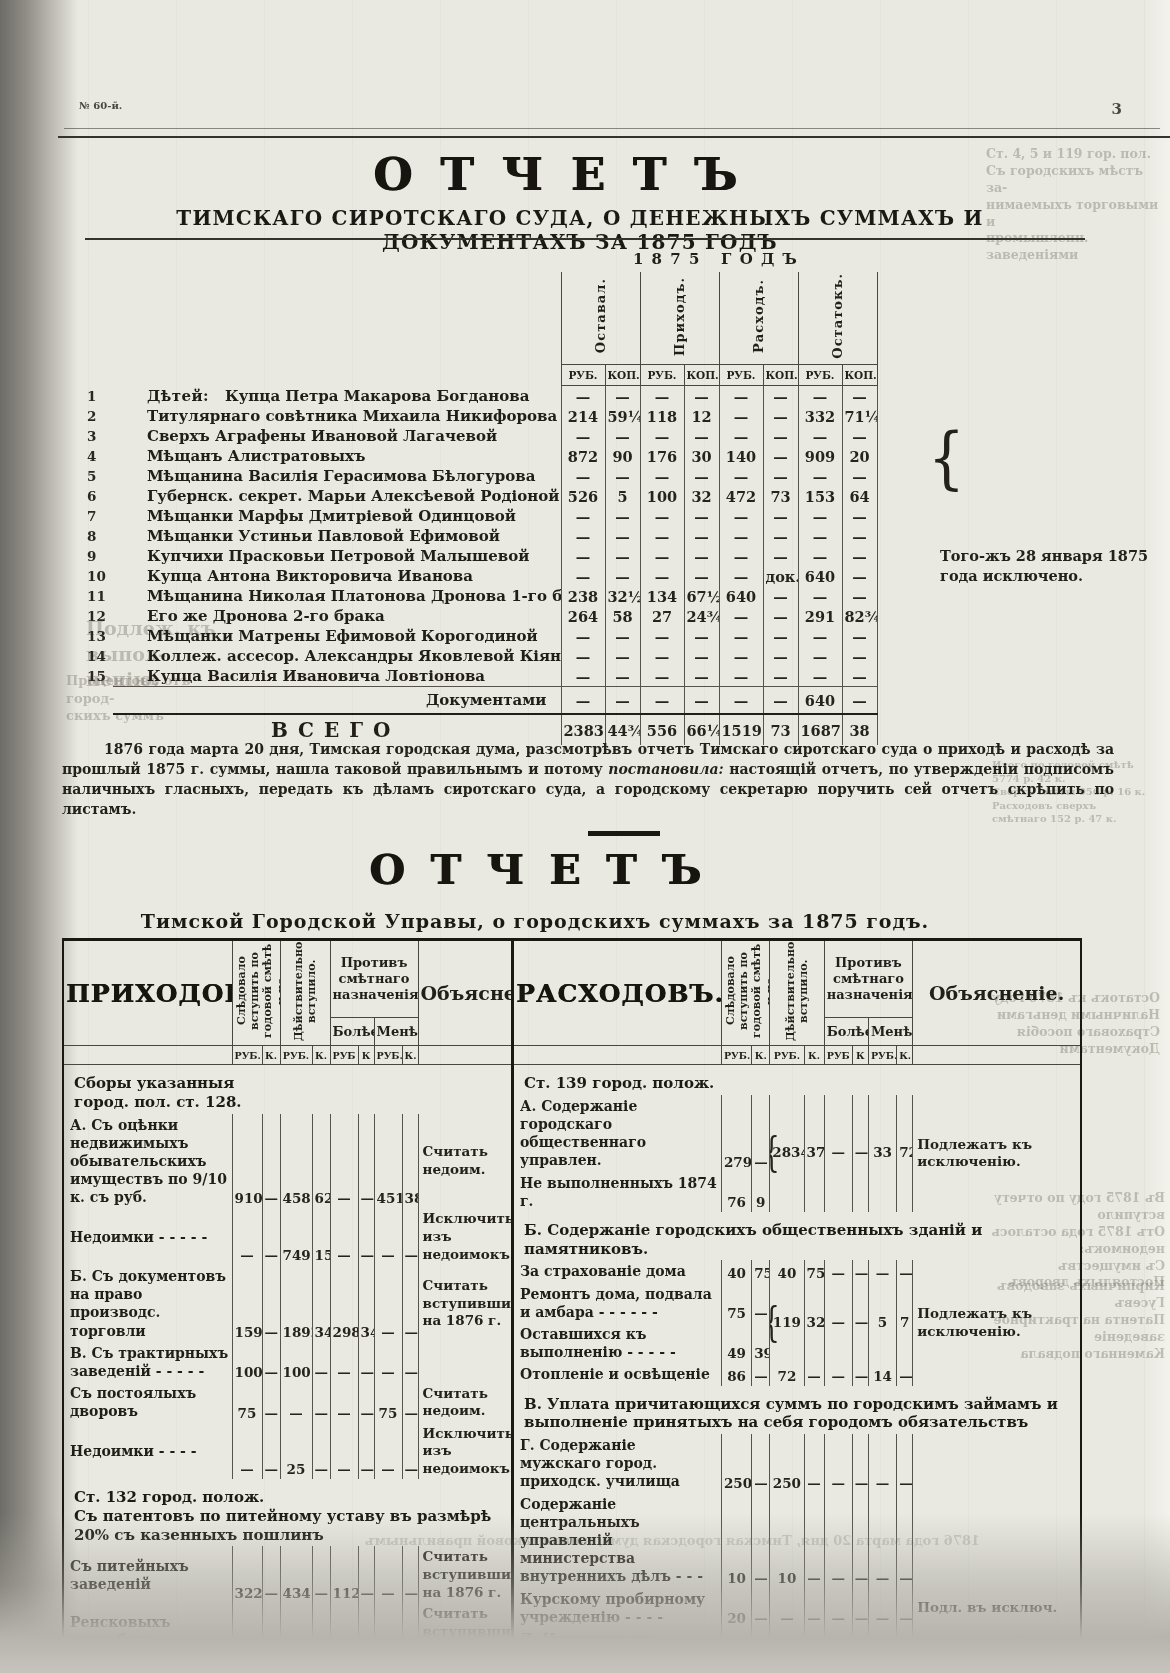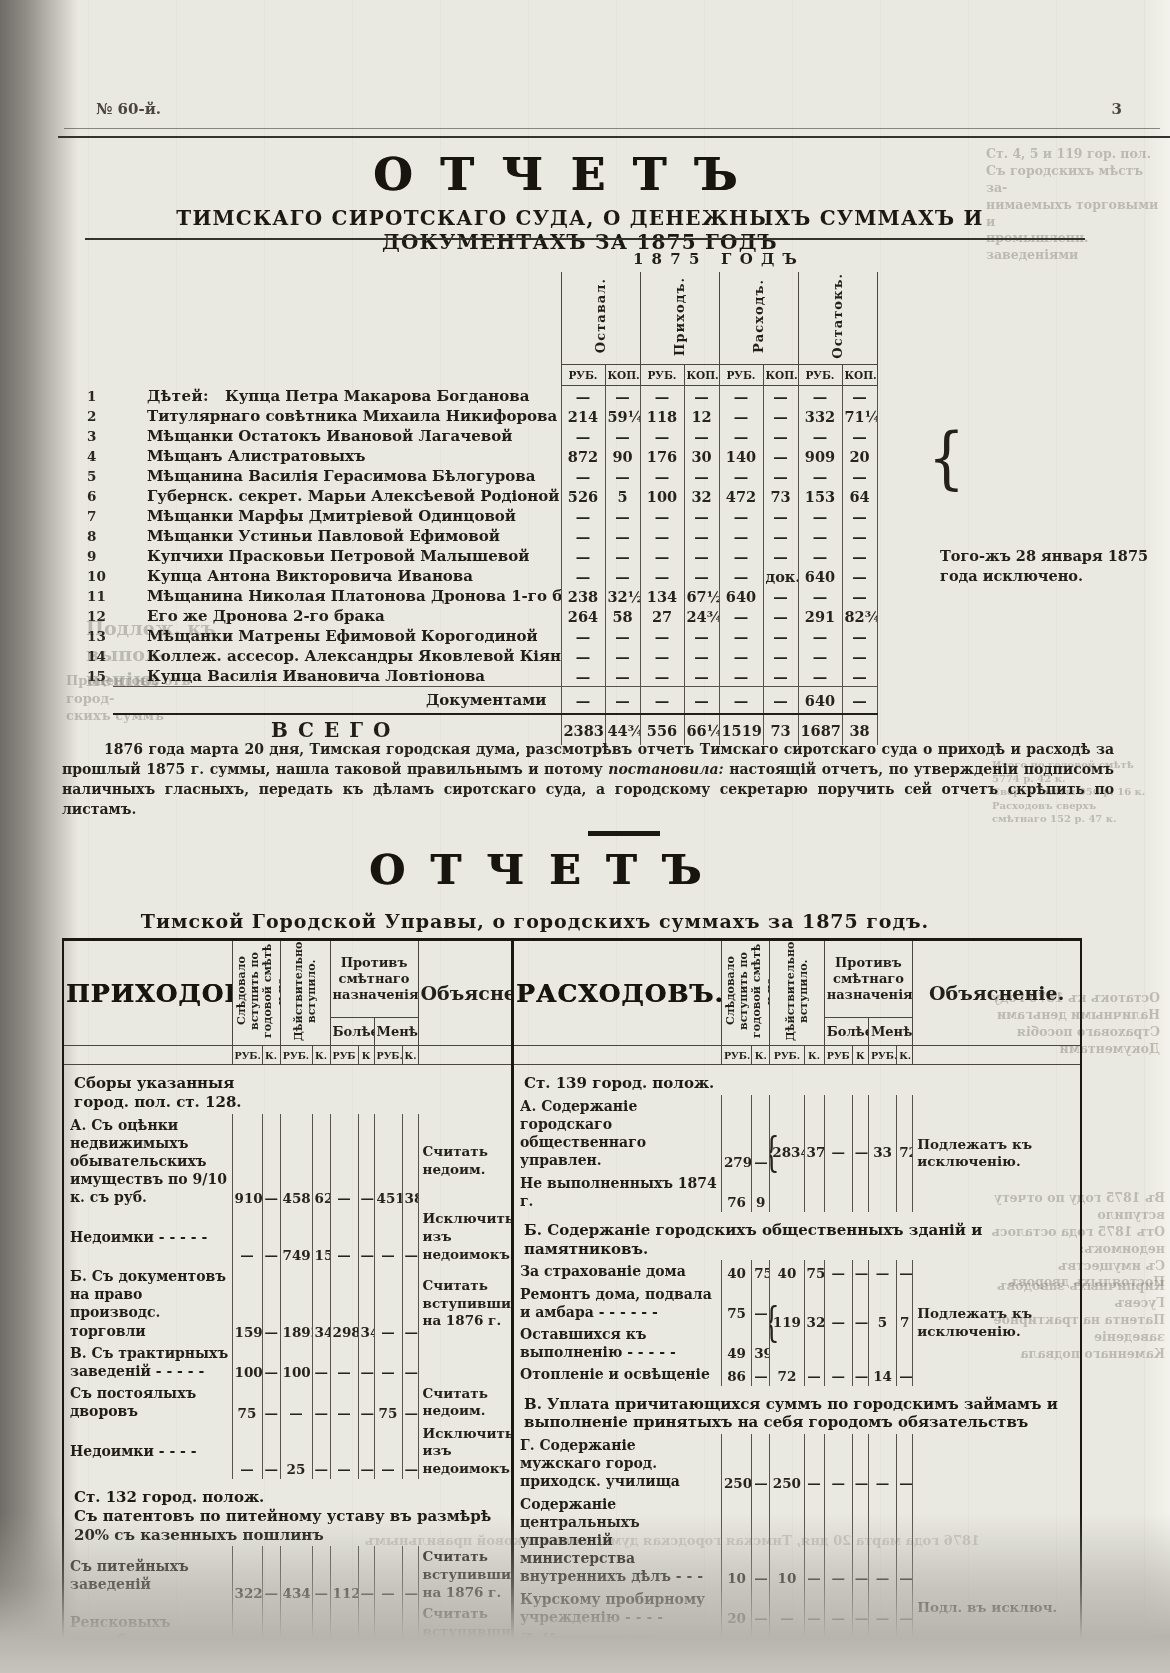--- a/index.html
+++ b/index.html
@@ -19,21 +19,21 @@
   .edge-right{position:absolute;right:0;top:0;bottom:0;width:26px;
     background:linear-gradient(270deg,#f3f2ec 0,rgba(233,232,225,0) 100%);}
   .curl-bottom{position:absolute;left:0;right:0;bottom:0;height:160px;
     background:linear-gradient(180deg,rgba(171,169,161,0) 0%,rgba(167,165,157,.5) 45%,#b6b4ad 78%,#c6c4bd 100%);}
 
   .rule{position:absolute;background:#35332d;}
   .bl{position:absolute;font-weight:bold;color:#7d796d;opacity:.42;white-space:pre-line;line-height:1.35;}
   .mir{transform:scaleX(-1);}
 
   
-  .issue{position:absolute;left:96px;top:100px;font-size:15px;font-weight:bold;color:#4a463e;}
+  .issue{position:absolute;left:79px;top:100px;font-size:10px;font-weight:bold;color:#4a463e;}
   .pageno{position:absolute;right:48px;top:100px;font-size:15px;font-weight:bold;color:#4a463e;}
 
   
   .big-title{position:absolute;left:60px;right:120px;text-align:center;
     font-weight:bold;color:#181511;letter-spacing:.62em;text-indent:.62em;
     text-shadow:1px 0 0 currentColor;}
   .t1{top:148px;font-size:45px;}
   .t2{top:846px;font-size:41px;left:40px;right:140px;}
   .sub-title{position:absolute;text-align:center;font-weight:bold;color:#1c1914;}
   .st1{left:70px;right:80px;top:206px;font-size:20px;letter-spacing:.06em;}
@@ -202,21 +202,21 @@
             <td class="v">59¼</td>
             <td class="v">118</td>
             <td class="v">12</td>
             <td class="v">—</td>
             <td class="v">—</td>
             <td class="v">332</td>
             <td class="v">71¼</td>
           </tr>
           <tr class="r">
             <td class="num">3</td>
-            <td class="name">Мѣщанки Остатокъ Ивановой Лагачевой</td>
+            <td class="name">Сверхъ Аграфены Ивановой Лагачевой</td>
             <td class="v">—</td>
             <td class="v">—</td>
             <td class="v">—</td>
             <td class="v">—</td>
             <td class="v">—</td>
             <td class="v">—</td>
             <td class="v">—</td>
             <td class="v">—</td>
           </tr>
           <tr class="r">

